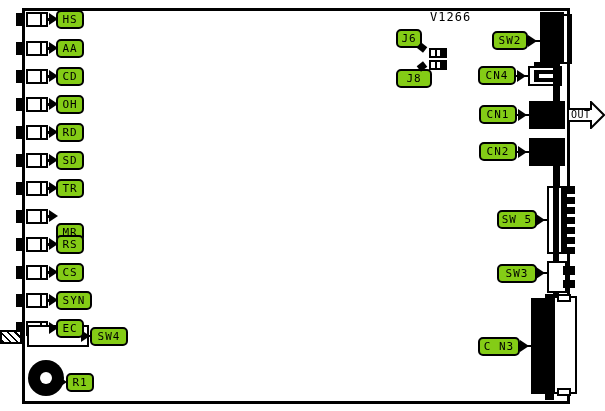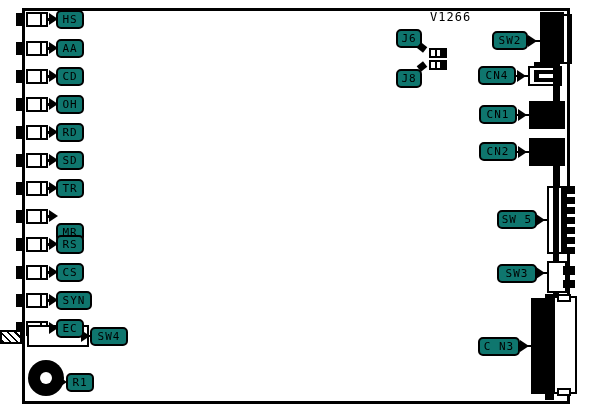--- a/index.html
+++ b/index.html
@@ -8,21 +8,21 @@
   #canvas{position:absolute;left:0;top:0;width:605px;height:411px;}
 
   
   .board{position:absolute;left:22px;top:8px;width:548px;height:396px;
          border:3px solid #000;box-sizing:border-box;background:#fff;}
 
   
   .p{position:absolute;box-sizing:border-box;}
 
   
-  .callout{position:absolute;box-sizing:border-box;background:#0f766e;
+  .callout{position:absolute;box-sizing:border-box;background:#84cc16;
            border:2px solid #000;border-radius:5px;height:19px;
            display:flex;align-items:center;justify-content:center;
            font-size:11px;letter-spacing:1px;color:#000;line-height:1;
            white-space:nowrap;z-index:6;}
   
   .lead{position:absolute;height:2px;background:#000;z-index:5;}
   .tipR{position:absolute;width:0;height:0;z-index:5;
         border-top:6px solid transparent;border-bottom:6px solid transparent;
         border-left:9px solid #000;}
   
@@ -177,21 +177,21 @@
   <div class="callout" style="left:396px;top:29px;width:26px;">J6</div>
   <div class="tail" style="left:418px;top:44px;transform:rotate(38deg);"></div>
   <div class="jmp p" style="left:429px;top:48px;width:18px;height:10px;"></div>
   <div class="jcell p" style="left:431px;top:50px;width:4px;height:6px;"></div>
   <div class="jcell p" style="left:437px;top:50px;width:3px;height:6px;"></div>
 
   <div class="jmp p" style="left:429px;top:60px;width:18px;height:10px;"></div>
   <div class="jcell p" style="left:431px;top:62px;width:4px;height:6px;"></div>
   <div class="jcell p" style="left:437px;top:62px;width:3px;height:6px;"></div>
   <div class="tail" style="left:418px;top:63px;transform:rotate(-38deg);"></div>
-  <div class="callout" style="left:396px;top:69px;width:26px;">J8</div>
+  <div class="callout" style="left:396px;top:69px;width:36px;">J8</div>
 
   <div class="blk p" style="left:540px;top:12px;width:24px;height:50px;"></div>
   <div class="bracket p" style="left:560px;top:14px;width:12px;height:50px;"></div>
   <div class="lead" style="left:527px;top:40px;width:14px;"></div>
   <div class="tipR" style="left:528px;top:35px;"></div>
   <div class="callout" style="left:492px;top:31px;width:36px;">SW2</div>
 
   <div class="blk p" style="left:534px;top:62px;width:20px;height:7px;"></div>
 
   <div class="wht p" style="left:528px;top:66px;width:34px;height:20px;"></div>
@@ -202,20 +202,26 @@
   <div class="tipR" style="left:517px;top:70px;"></div>
   <div class="callout" style="left:478px;top:66px;width:38px;">CN4</div>
 
   <div class="blk p" style="left:553px;top:60px;width:7px;height:46px;"></div>
 
   <div class="blk p" style="left:529px;top:101px;width:36px;height:28px;"></div>
   <div class="lead" style="left:517px;top:114px;width:13px;"></div>
   <div class="tipR" style="left:518px;top:109px;"></div>
   <div class="callout" style="left:479px;top:105px;width:38px;">CN1</div>
 
+  <div class="arrow" style="left:567px;top:101px;">
+    <svg width="38" height="28" viewBox="0 0 38 28">
+      <polygon points="1,8 24,8 24,1 37,14 24,27 24,20 1,20" fill="#fff" stroke="#000" stroke-width="2"></polygon>
+    </svg>
+    <div class="atxt" style="left:4px;top:9px;">OUT</div>
+  </div>
 
   <div class="blk p" style="left:529px;top:138px;width:36px;height:28px;"></div>
   <div class="lead" style="left:517px;top:151px;width:13px;"></div>
   <div class="tipR" style="left:518px;top:146px;"></div>
   <div class="callout" style="left:479px;top:142px;width:38px;">CN2</div>
 
 
   <div class="blk p" style="left:553px;top:166px;width:7px;height:22px;"></div>
 
   <div class="wht p" style="left:547px;top:186px;width:20px;height:68px;"></div>

